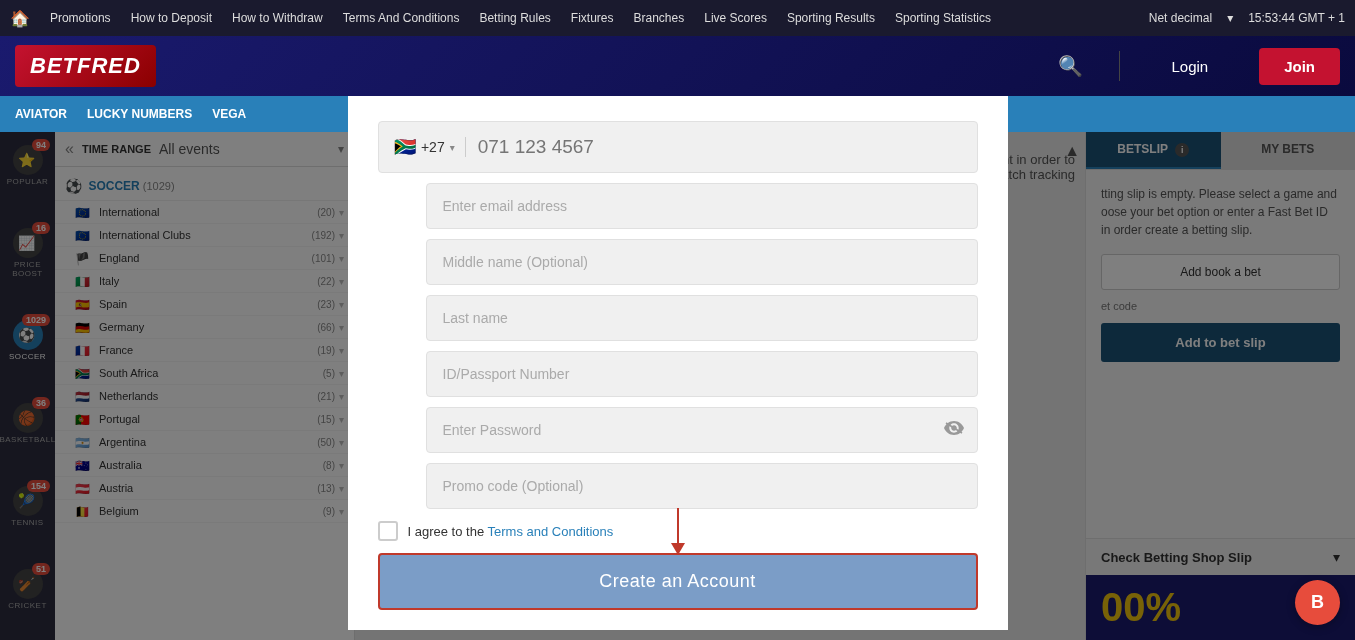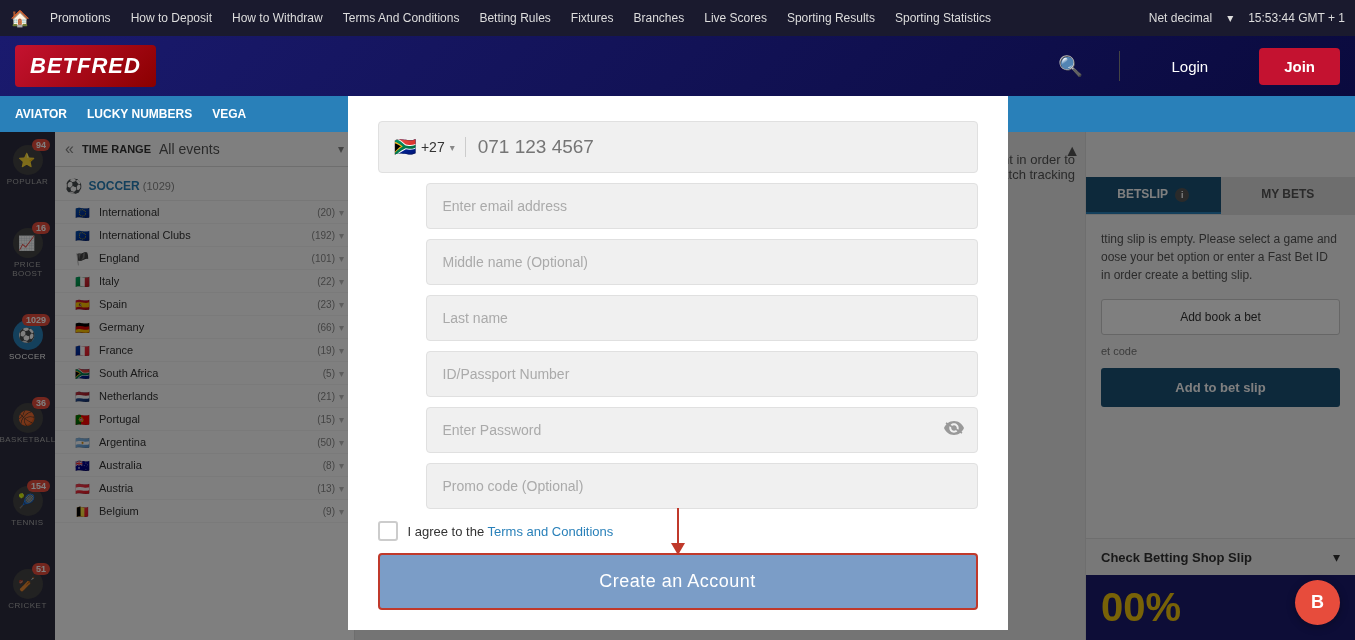--- a/index.html
+++ b/index.html
@@ -314,21 +314,20 @@
       border-bottom: 1px solid #ddd;
     }
     .bet-tab {
       flex: 1;
       padding: 10px;
       text-align: center;
       font-size: 12px;
       font-weight: bold;
       cursor: pointer;
       border-bottom: 2px solid transparent;
-      margin-top: 45px;
     }
     .bet-tab.active {
       background: #1a5276;
       color: #fff;
       border-bottom-color: #2980b9;
     }
     .bet-tab .info-icon {
       display: inline-block;
       width: 14px; height: 14px;
       border-radius: 50%;

